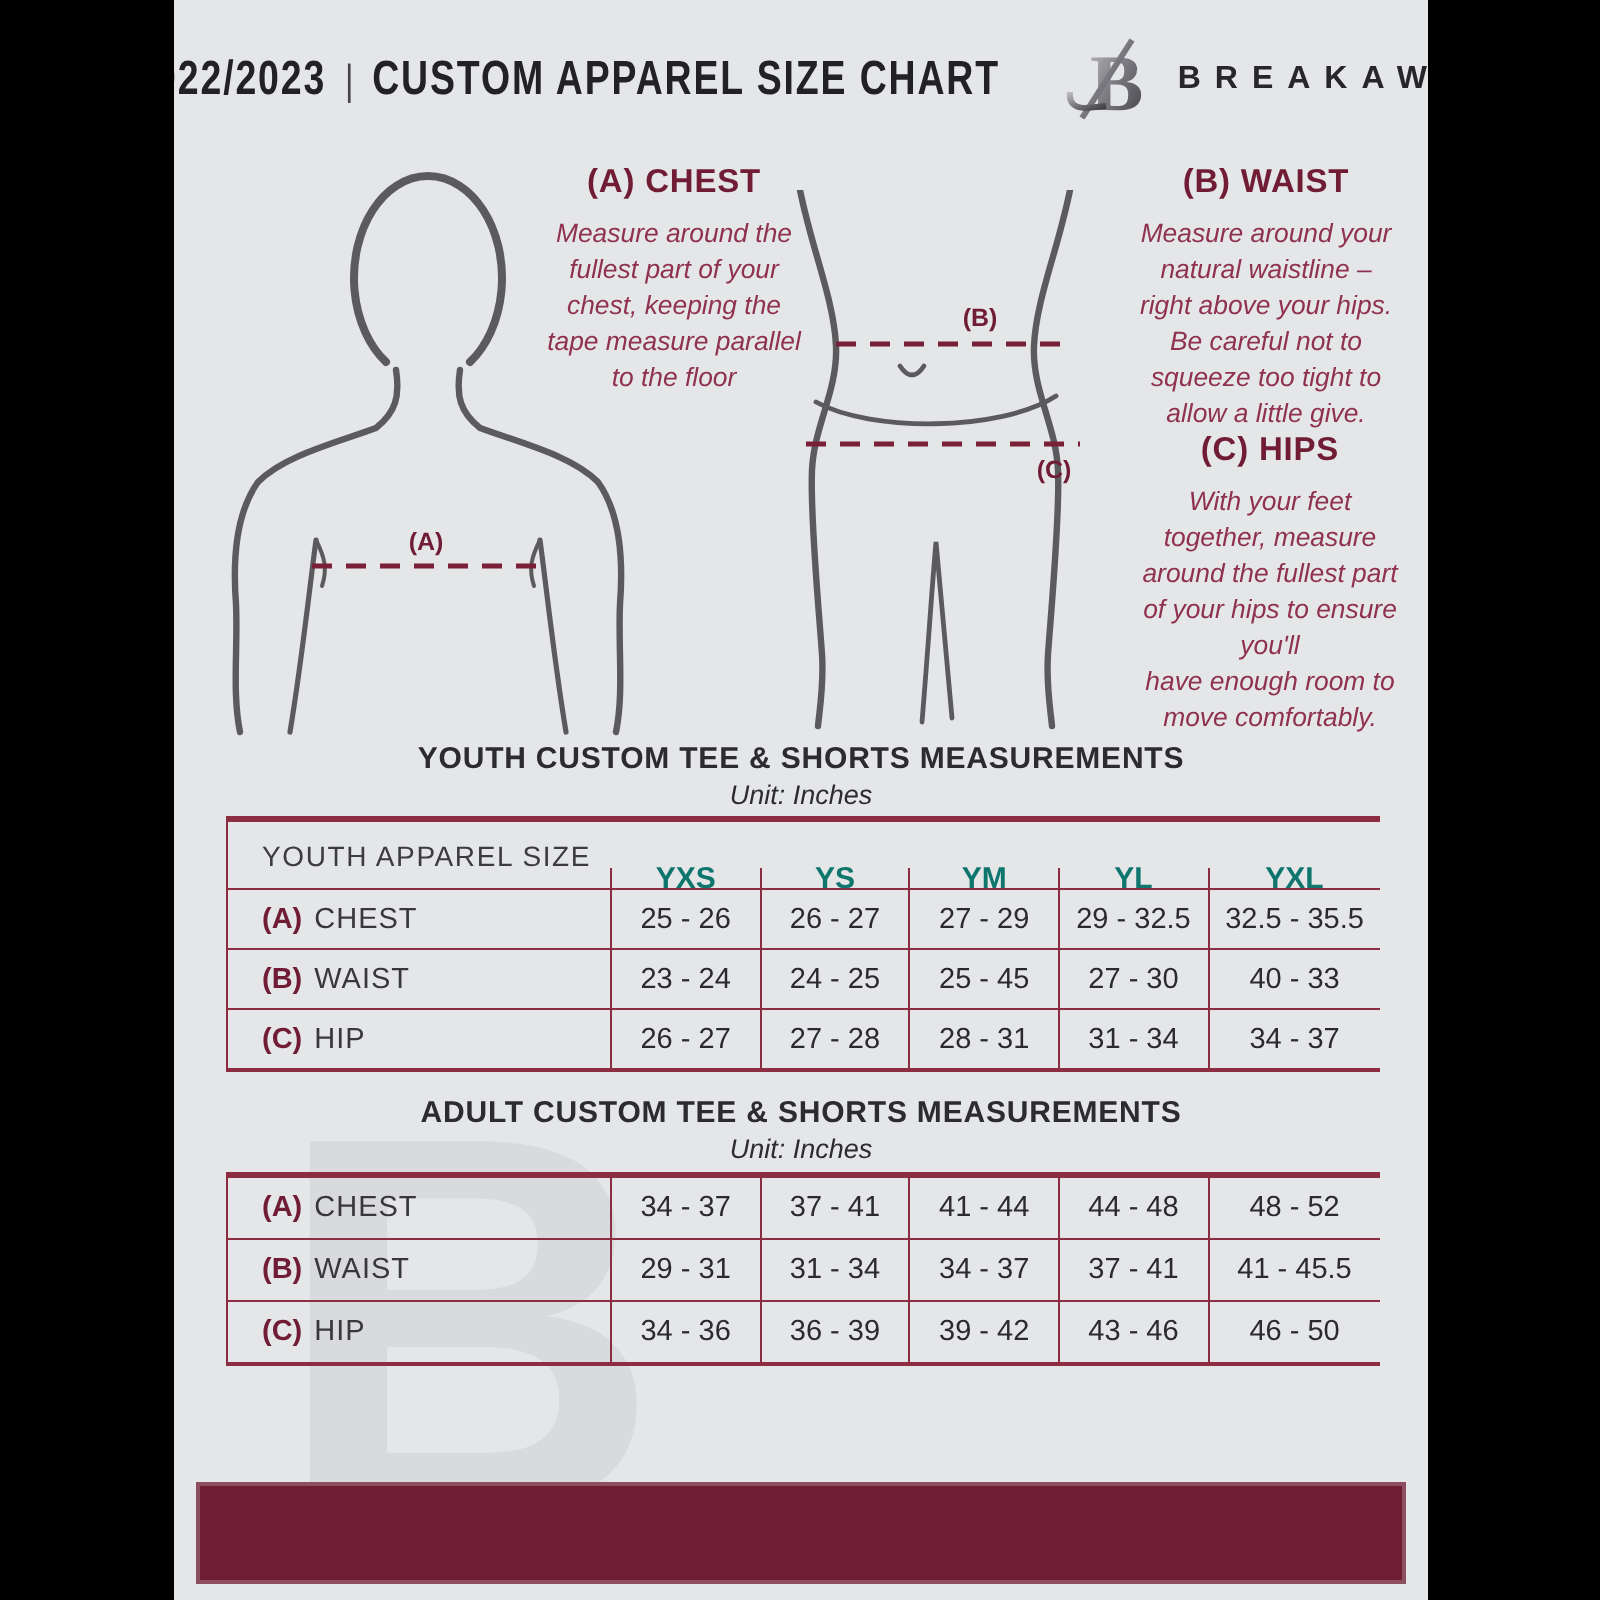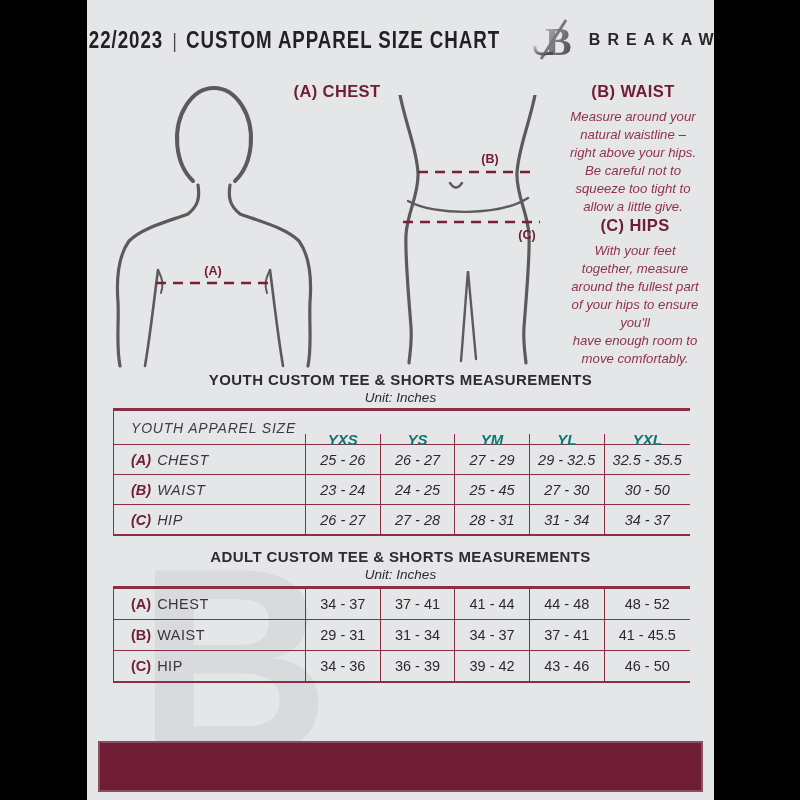--- a/index.html
+++ b/index.html
@@ -40,21 +40,21 @@
                font-size:15px;color:#2c2c30;letter-spacing:.4px;z-index:2;}
   .tbl-unit{position:absolute;left:0;width:100%;text-align:center;font-style:italic;
             font-size:13.5px;color:#2c2c30;z-index:2;}
   #youth-heading{top:371px;} #youth-unit{top:390px;}
   #adult-heading{top:548px;} #adult-unit{top:567px;}
 
   
   .size-table{position:absolute;left:26px;width:577px;z-index:2;
               border-top:3px solid #8c2d42;border-bottom:2.5px solid #8c2d42;
               border-left:1.5px solid #8c2d42;box-sizing:border-box;}
-  #youth-table{top:408px;font-style:italic;} #adult-table{top:586px;}
+  #youth-table{top:408px;} #adult-table{top:586px;}
   .st-row{display:flex;border-bottom:1.5px solid #8c2d42;}
   .st-row:last-child{border-bottom:none;}
   .st-row.hdr{height:33px;} .st-row.data{height:29px;}
   #adult-table .st-row.data{height:30px;}
   .st-label{width:191px;box-sizing:border-box;padding-left:17px;display:flex;
             align-items:center;gap:6px;}
   .st-cell{flex:1;border-left:1.5px solid #8c2d42;display:flex;align-items:center;
            justify-content:center;font-size:14.5px;color:#2b2b2f;}
   .st-cell.last{flex:1.16;}
   .hdr .st-label{font-size:14px;letter-spacing:.8px;color:#3c3c40;}
@@ -120,20 +120,25 @@
         <path d="M 71,266 C 74,230 76,198 78,176 C 80,198 83,230 86,264" stroke-width="2.4"></path>
       </g>
       <path d="M 28,77 H 140" stroke="#7a1f38" stroke-width="2.6" stroke-dasharray="10 7" fill="none"></path>
       <text x="100" y="68" text-anchor="middle" font-size="12.5" font-weight="bold" fill="#6f1c34" font-family="'Liberation Sans',sans-serif">(B)</text>
       <path d="M 13,127 H 150" stroke="#7a1f38" stroke-width="2.6" stroke-dasharray="10 7" fill="none"></path>
       <text x="137" y="144" text-anchor="middle" font-size="12.5" font-weight="bold" fill="#6f1c34" font-family="'Liberation Sans',sans-serif">(C)</text>
     </svg>
 
     <div id="inst-chest" class="inst">
       <div class="inst-h">(A) CHEST</div>
+      <div class="inst-b">Measure around the
+fullest part of your
+chest, keeping the
+tape measure parallel
+to the floor</div>
     </div>
     <div id="inst-waist" class="inst">
       <div class="inst-h">(B) WAIST</div>
       <div class="inst-b">Measure around your
 natural waistline –
 right above your hips.
 Be careful not to
 squeeze too tight to
 allow a little give.</div>
     </div>
@@ -172,21 +177,21 @@
       </div>
       <div class="st-row data">
         <div class="st-label">
           <span class="pfx">(B)</span>
           <span class="lbl">WAIST</span>
         </div>
         <div class="st-cell">23 - 24</div>
         <div class="st-cell">24 - 25</div>
         <div class="st-cell">25 - 45</div>
         <div class="st-cell">27 - 30</div>
-        <div class="st-cell last">30 - 50</div>
+        <div class="st-cell last">40 - 33</div>
       </div>
       <div class="st-row data">
         <div class="st-label">
           <span class="pfx">(C)</span>
           <span class="lbl">HIP</span>
         </div>
         <div class="st-cell">26 - 27</div>
         <div class="st-cell">27 - 28</div>
         <div class="st-cell">28 - 31</div>
         <div class="st-cell">31 - 34</div>

